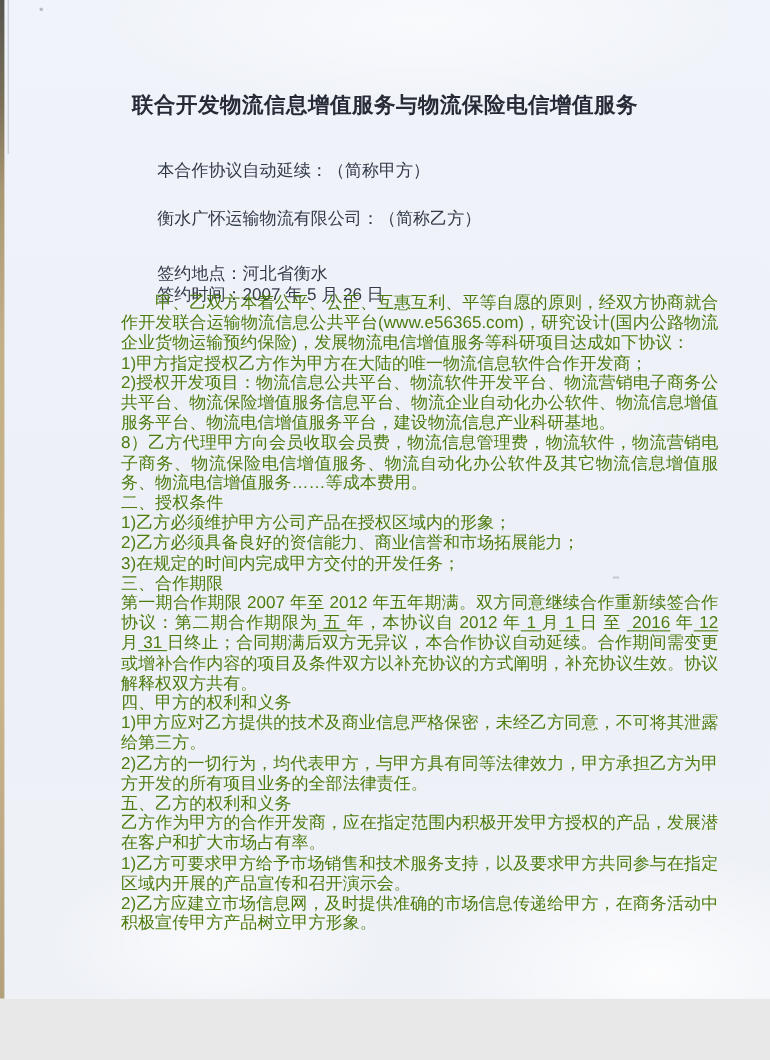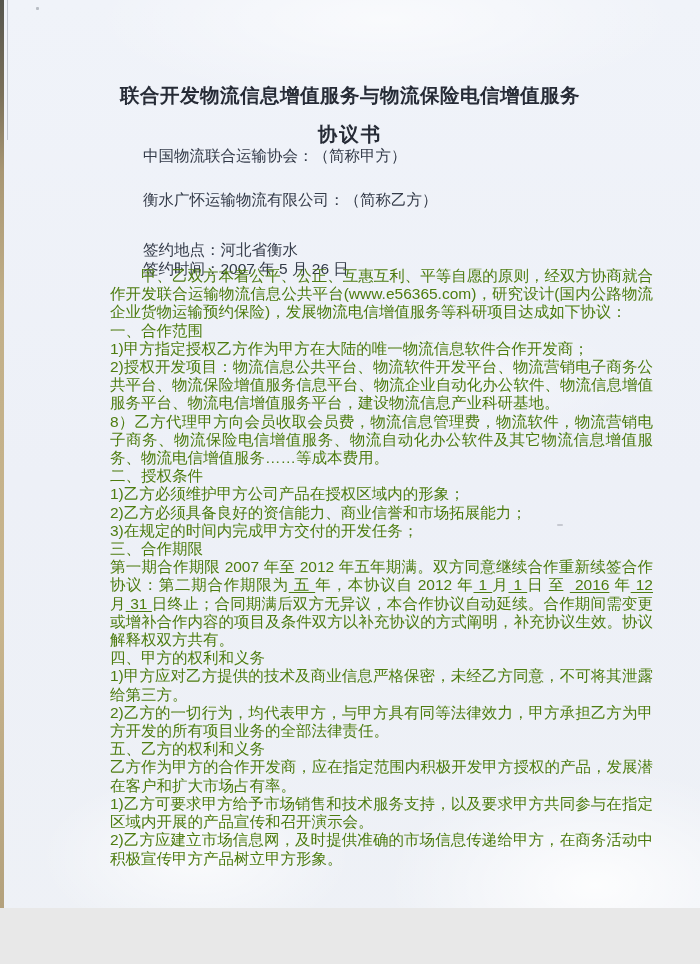--- a/index.html
+++ b/index.html
@@ -63,33 +63,31 @@
 <div class="canvas">
   <div class="paper"></div>
   <div class="scan-edge"></div>
   <div class="scan-edge-line"></div>
   <div class="speck s1"></div>
   <div class="speck s2"></div>
   <div class="speck s3"></div>
   <div class="scan-bottom"></div>
 
   <div class="doc-title">联合开发物流信息增值服务与物流保险电信增值服务</div>
-  <div class="doc-subtitle">协议书</div>
 
   <div class="meta">
-    <div>中国物流联合运输协会：（简称甲方）</div>
+    <div>本合作协议自动延续：（简称甲方）</div>
     <div class="gap-b">衡水广怀运输物流有限公司：（简称乙方）</div>
     <div class="gap-s">签约地点：河北省衡水</div>
     <div>签约时间：2007 年 5 月 26 日</div>
   </div>
 
   <div class="doc-body">
     <p class="preamble">甲、乙双方本着公平、公正、互惠互利、平等自愿的原则，经双方协商就合作开发联合运输物流信息公共平台(www.e56365.com)，研究设计(国内公路物流企业货物运输预约保险)，发展物流电信增值服务等科研项目达成如下协议：</p>
 
-    <p class="sec-h">一、合作范围</p>
     <p>1)甲方指定授权乙方作为甲方在大陆的唯一物流信息软件合作开发商；</p>
     <p>2)授权开发项目：物流信息公共平台、物流软件开发平台、物流营销电子商务公共平台、物流保险增值服务信息平台、物流企业自动化办公软件、物流信息增值服务平台、物流电信增值服务平台，建设物流信息产业科研基地。</p>
     <p>8）乙方代理甲方向会员收取会员费，物流信息管理费，物流软件，物流营销电子商务、物流保险电信增值服务、物流自动化办公软件及其它物流信息增值服务、物流电信增值服务……等成本费用。</p>
 
     <p class="sec-h">二、授权条件</p>
     <p>1)乙方必须维护甲方公司产品在授权区域内的形象；</p>
     <p>2)乙方必须具备良好的资信能力、商业信誉和市场拓展能力；</p>
     <p>3)在规定的时间内完成甲方交付的开发任务；</p>
 
     <p class="sec-h">三、合作期限</p>

